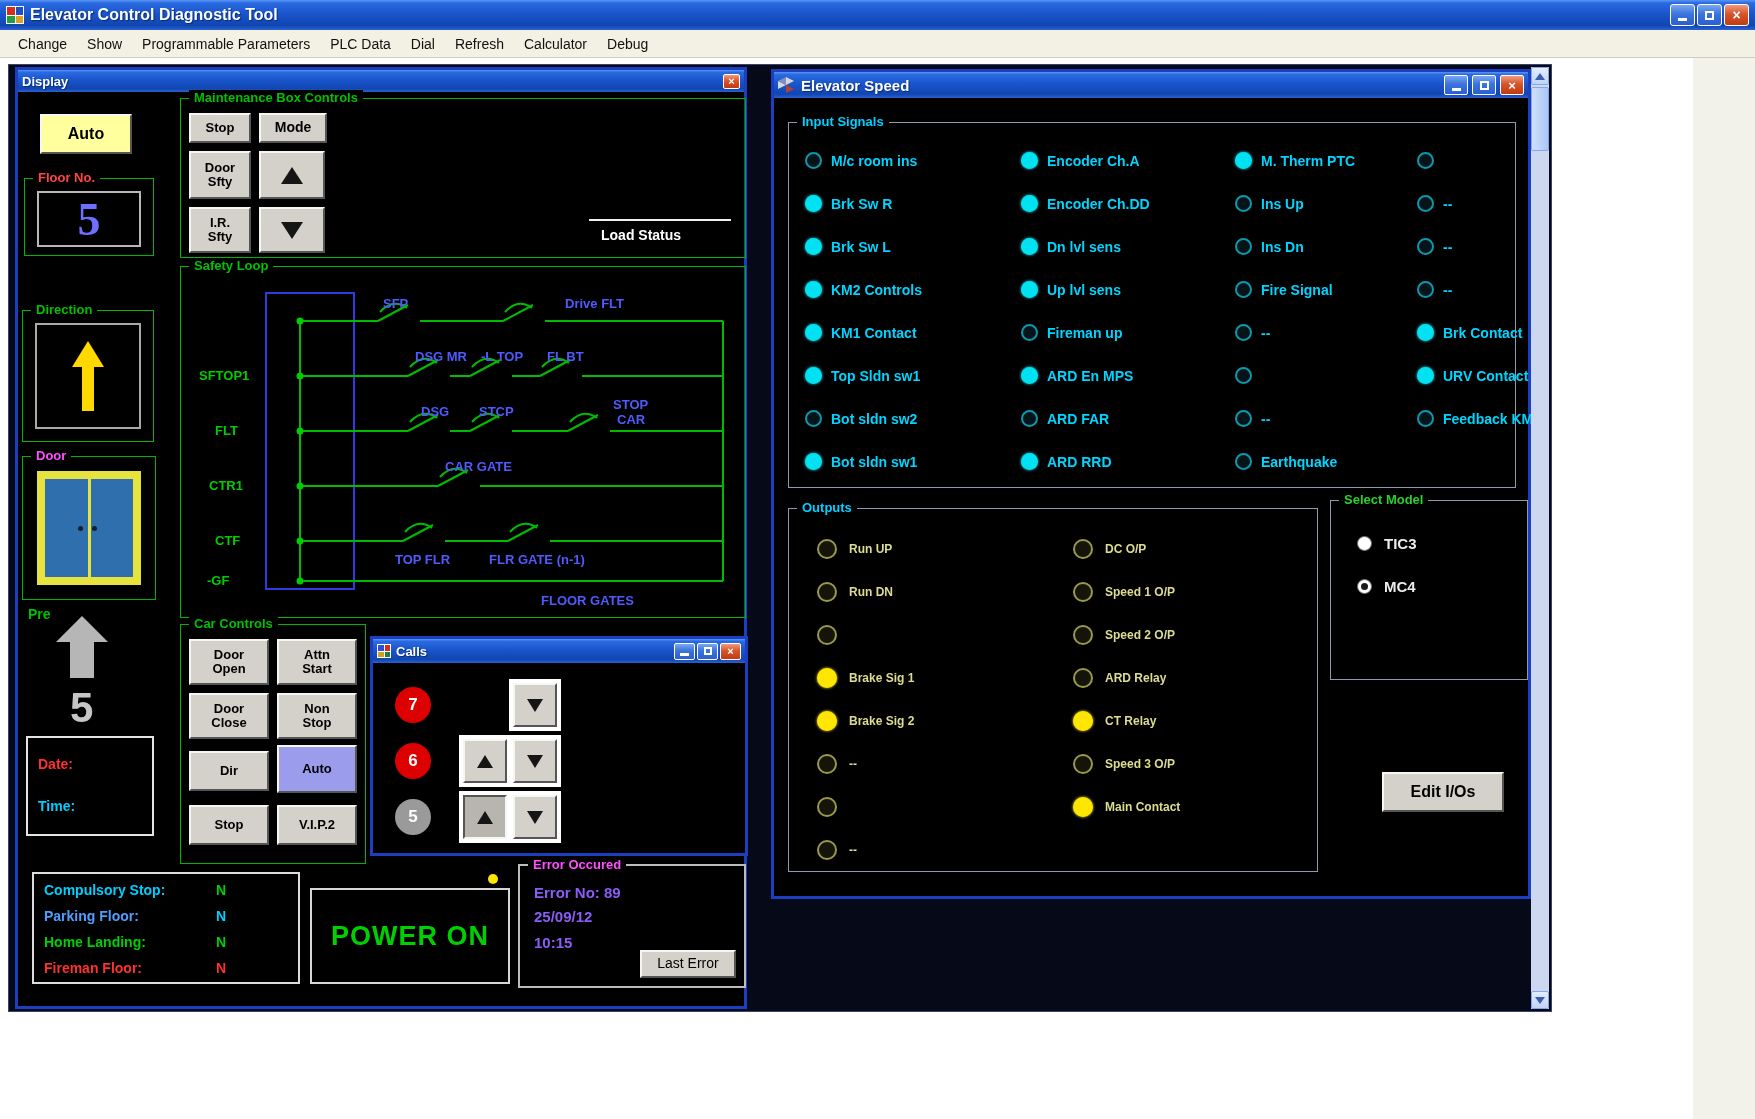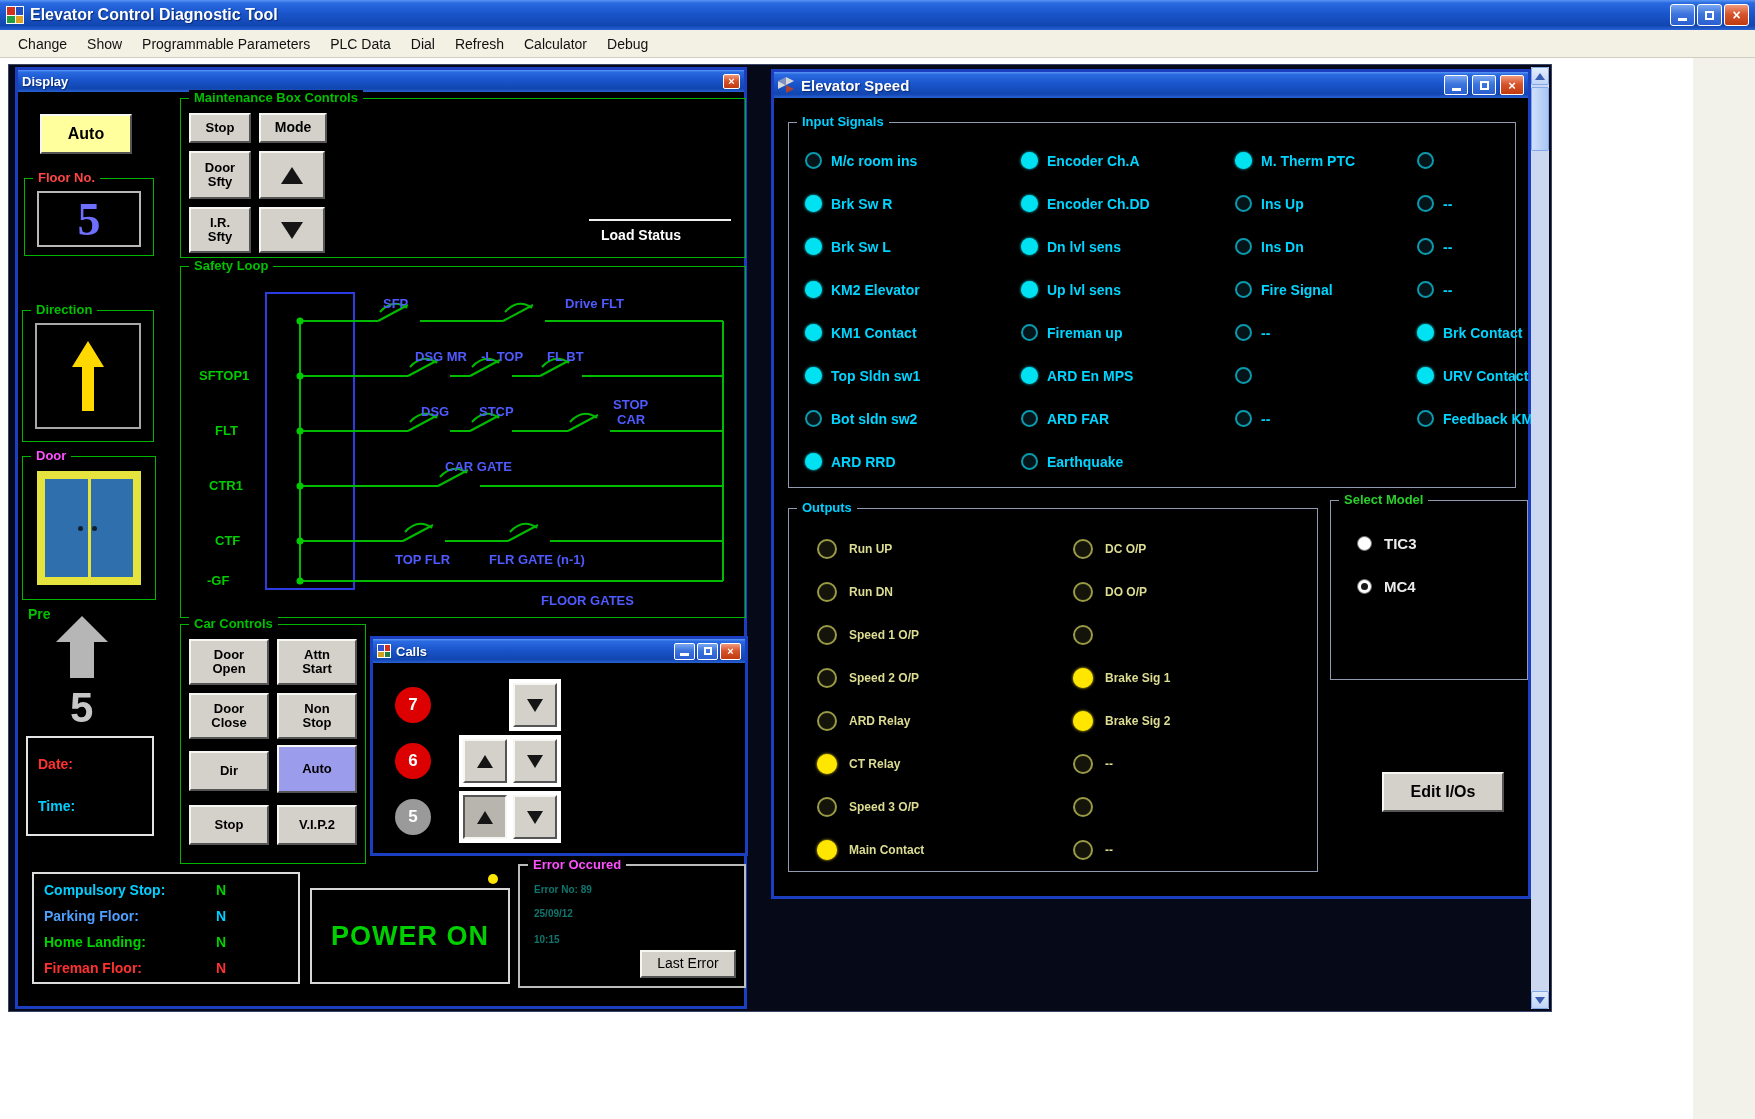--- a/index.html
+++ b/index.html
@@ -101,21 +101,21 @@
   .calls-icon div:nth-child(3){background:#d0a020;} .calls-icon div:nth-child(4){background:#208040;}
 
   
   .status-box { position:absolute; left:14px; top:780px; width:268px; height:112px; border:2px solid #dcdcdc; }
   .status-row { position:absolute; left:10px; width:244px; font-weight:bold; font-size:14px; }
   .status-val { position:absolute; left:172px; }
   .power-box { position:absolute; left:292px; top:796px; width:200px; height:96px; border:2px solid #d6d6d6; display:flex; align-items:center; justify-content:center; }
   .power-text { color:#00d000; font-weight:bold; font-size:27px; letter-spacing:1px; }
   .power-dot { position:absolute; left:470px; top:782px; width:10px; height:10px; border-radius:50%; background:#ffe600; }
   .err-grp { position:absolute; left:500px; top:772px; width:228px; height:124px; border:2px solid #bcbcbc; }
-  .err-line { position:absolute; left:14px; color:#0f766e; font-weight:bold; font-size:10px; }
+  .err-line { position:absolute; left:14px; color:#8b5cf6; font-weight:bold; font-size:15px; }
 
   
   .speed-win { left:762px; top:4px; width:760px; height:830px; }
   .speed-win .xp-titlebar { height:26px; font-size:15px; }
   .speed-win .xp-btn { width:24px; height:20px; font-size:13px; }
   .speed-body { height:798px; }
   .speed-icon { margin-right:6px; }
 
   .sig-grid { position:absolute; left:16px; top:16px; right:10px; display:grid; grid-template-columns:216px 214px 182px 98px; }
   .sig-cell { display:flex; align-items:center; gap:9px; height:43px; }
@@ -508,21 +508,21 @@
               <span class="sig-label">Ins Dn</span>
             </div>
 
             <div class="sig-cell">
               <span class="led led-off"></span>
               <span class="sig-label">--</span>
             </div>
 
             <div class="sig-cell">
               <span class="led led-on"></span>
-              <span class="sig-label">KM2 Elevator</span>
+              <span class="sig-label">KM2 Controls</span>
             </div>
 
             <div class="sig-cell">
               <span class="led led-on"></span>
               <span class="sig-label">Up lvl sens</span>
             </div>
 
             <div class="sig-cell">
               <span class="led led-off"></span>
               <span class="sig-label">Fire Signal</span>
@@ -587,20 +587,24 @@
             <div class="sig-cell">
               <span class="led led-off"></span>
               <span class="sig-label">--</span>
             </div>
 
             <div class="sig-cell">
               <span class="led led-off"></span>
               <span class="sig-label">Feedback KM2</span>
             </div>
 
+            <div class="sig-cell">
+              <span class="led led-on"></span>
+              <span class="sig-label">Bot sldn sw1</span>
+            </div>
 
             <div class="sig-cell">
               <span class="led led-on"></span>
               <span class="sig-label">ARD RRD</span>
             </div>
 
             <div class="sig-cell">
               <span class="led led-off"></span>
               <span class="sig-label">Earthquake</span>
             </div>
@@ -619,24 +623,20 @@
             <div class="out-cell">
               <span class="led led-off"></span>
               <span class="out-label">DC O/P</span>
             </div>
 
             <div class="out-cell">
               <span class="led led-off"></span>
               <span class="out-label">Run DN</span>
             </div>
 
-            <div class="out-cell">
-              <span class="led led-off"></span>
-              <span class="out-label">DO O/P</span>
-            </div>
 
             <div class="out-cell">
               <span class="led led-off"></span>
               <span class="out-label">Speed 1 O/P</span>
             </div>
 
             <div class="out-cell">
               <span class="led led-off"></span>
               <span class="out-label"></span>
             </div>

